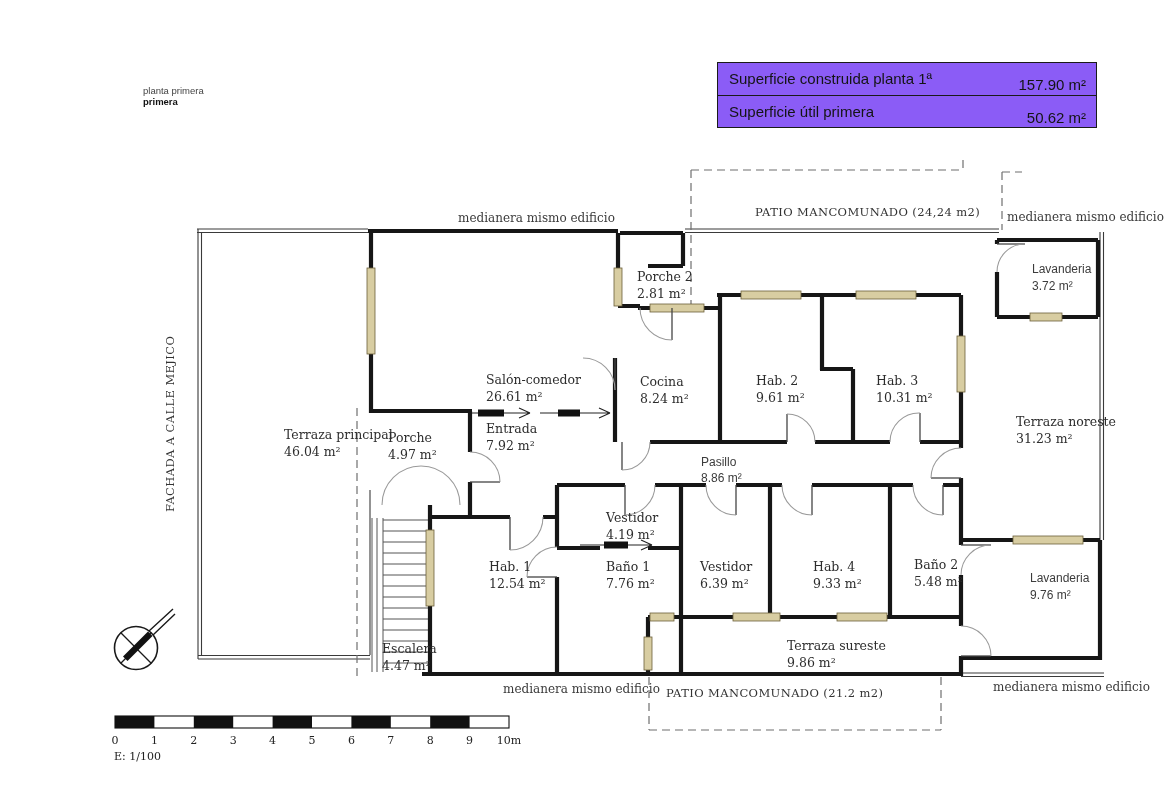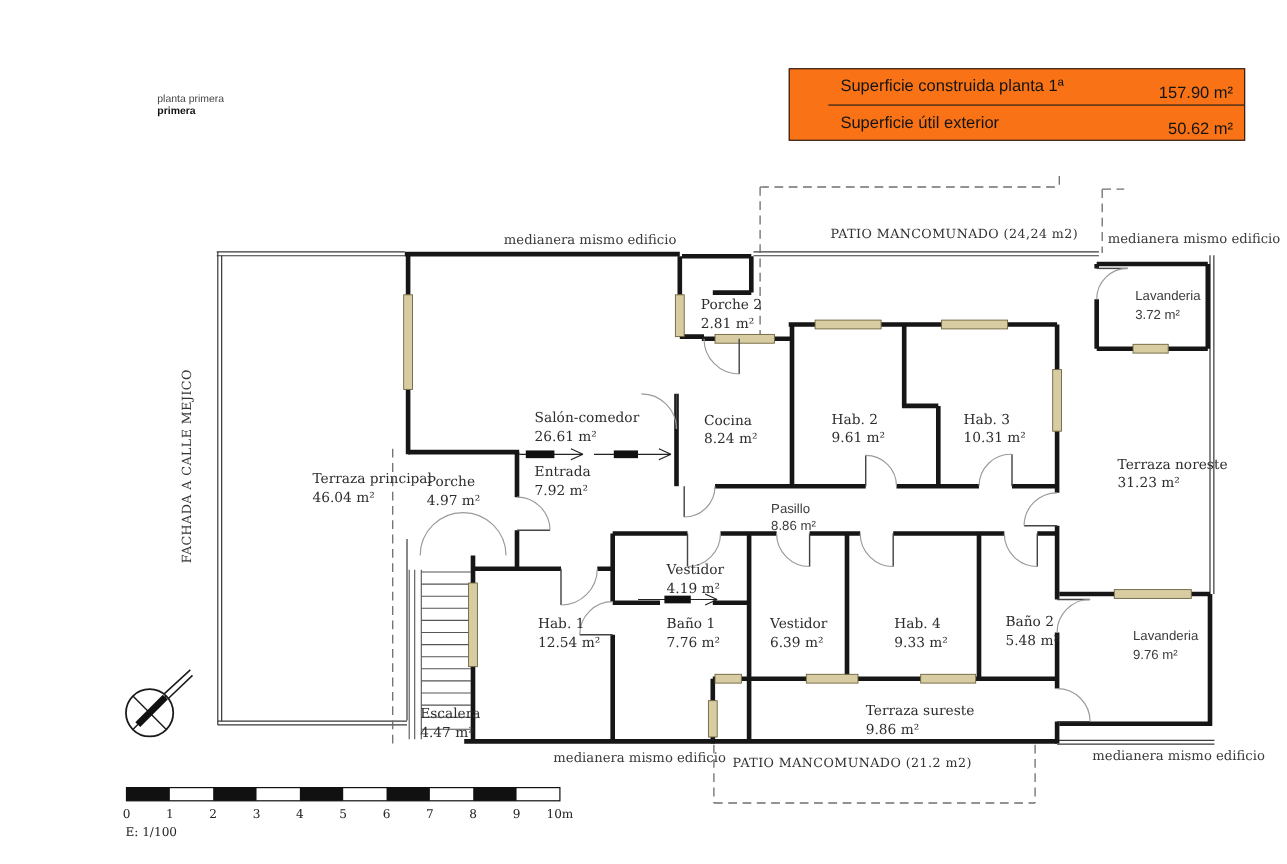--- a/index.html
+++ b/index.html
@@ -2,21 +2,21 @@
 <html><head>
 <meta charset="utf-8">
 <style>
   html,body{margin:0;padding:0;background:#fff;width:1170px;height:785px;overflow:hidden;}
   body{font-family:"Liberation Sans",sans-serif;position:relative;}
   .abs{position:absolute;}
   
   #title-block{left:143px;top:85px;font-size:9.5px;color:#444;line-height:11px;}
   #title-block .b{font-weight:bold;color:#111;}
   
-  #summary-table{left:717px;top:62px;width:378px;border:1.6px solid #1a1a1a;background:#f97316;padding-left:35px;}
+  #summary-table{left:717px;top:62px;width:378px;border:1.6px solid #1a1a1a;background:#8b5cf6;}
   #summary-table .row{display:flex;align-items:center;height:31.5px;border-top:1.4px solid #1a1a1a;}
   #summary-table .row:first-child{border-top:none;}
   #summary-table .lab{flex:1;padding-left:11px;font-size:15px;color:#141414;}
   #summary-table .val{padding-right:10px;font-size:15px;color:#141414;text-align:right;margin-top:12px;}
   
   svg{position:absolute;left:0;top:0;}
   .wall{stroke:#161616;stroke-width:4.2;fill:none;stroke-linecap:butt;}
   .edge{stroke:#3a3a3a;stroke-width:1.1;fill:none;}
   .dash{stroke:#6f6f6f;stroke-width:1.2;fill:none;stroke-dasharray:8 5;}
   .door{stroke:#9a9a9a;stroke-width:1.05;fill:none;}
@@ -38,21 +38,21 @@
   <div>planta primera</div>
   <div class="b">primera</div>
 </div>
 
 <div class="abs" id="summary-table">
   <div class="row">
     <div class="lab">Superficie construida planta 1ª</div>
     <div class="val">157.90 m²</div>
   </div>
   <div class="row">
-    <div class="lab">Superficie útil exterior</div>
+    <div class="lab">Superficie útil primera</div>
     <div class="val">50.62 m²</div>
   </div>
 </div>
 
 <svg width="1170" height="785" viewBox="0 0 1170 785">
 
   <g>
     <path class="edge" d="M197,229 H368 M197,232.5 H368"></path>
     <path class="edge" d="M198,229 V659 M201.5,232.5 V655.5"></path>
     <path class="edge" d="M198,655.5 H370 M198,659 H370"></path>

